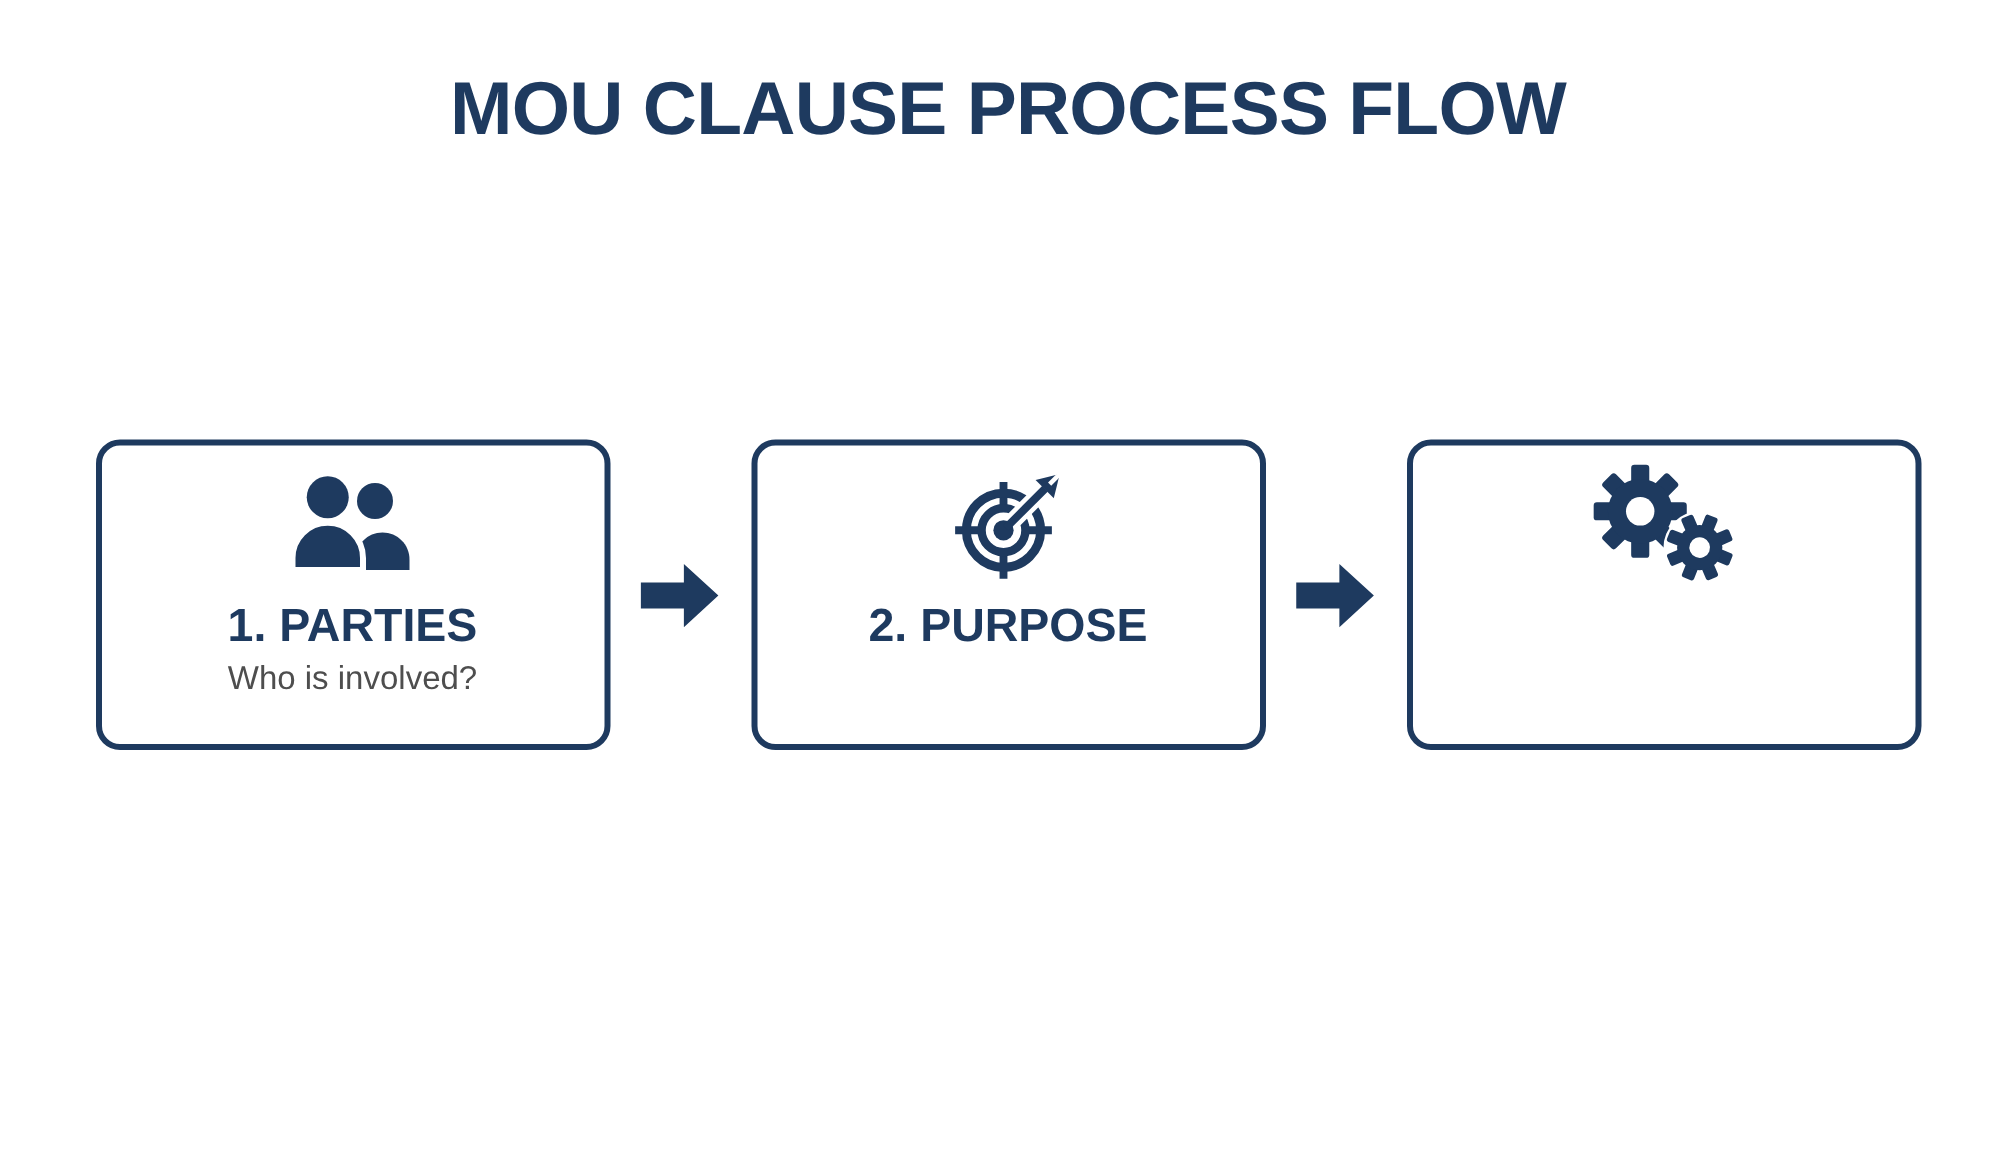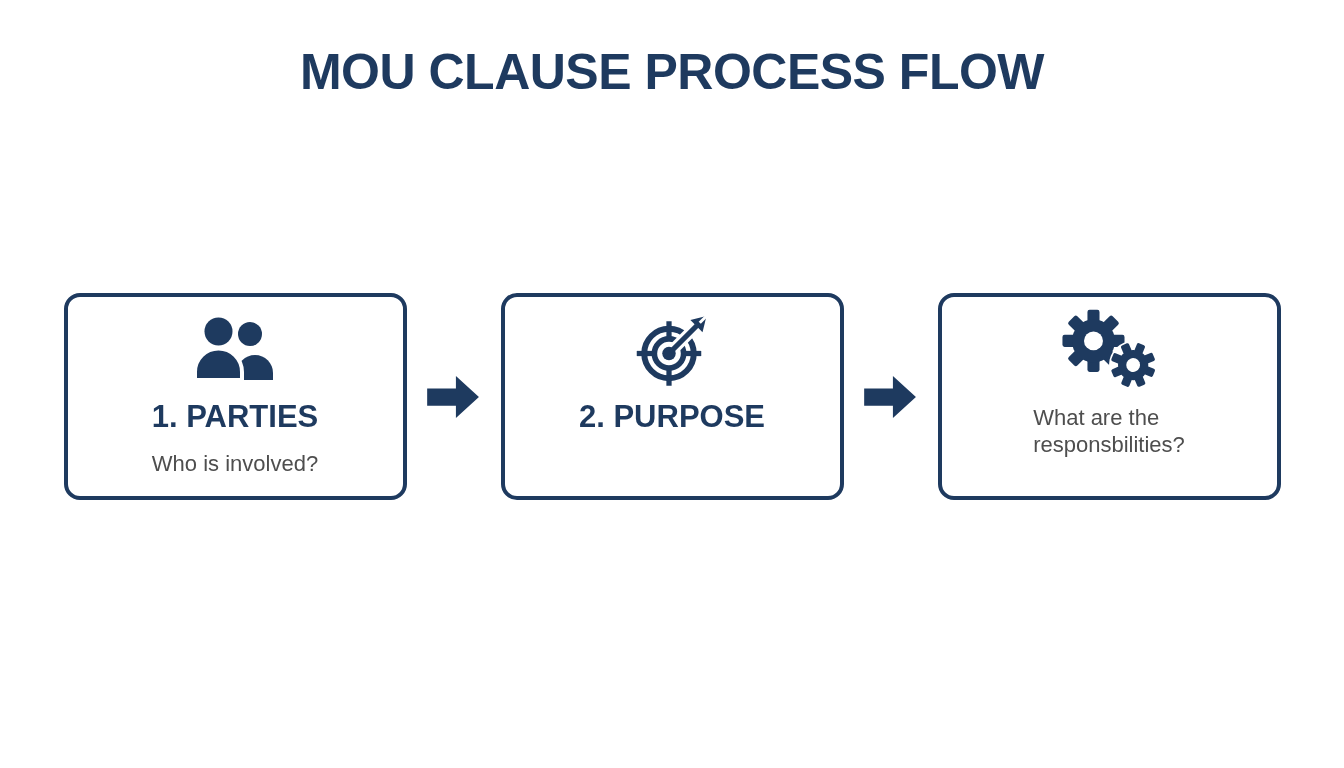--- a/index.html
+++ b/index.html
@@ -58,21 +58,21 @@
     justify-content:center;
   }
   .heading{
     margin-top:10px;
     color:var(--navy);
     font-size:31px;
     font-weight:700;
     line-height:1.15;
   }
   .subtitle{
-    margin-top:16px;
+    margin-top:4px;
     color:var(--gray);
     font-size:22px;
     line-height:1.22;
     text-align:left;
     white-space:pre-line;
   }
   .arrow{
     display:flex;
     align-items:center;
   }
@@ -166,18 +166,16 @@
               <rect x="-5" y="-26" width="10" height="11" rx="2" transform="rotate(180)"></rect>
               <rect x="-5" y="-26" width="10" height="11" rx="2" transform="rotate(225)"></rect>
               <rect x="-5" y="-26" width="10" height="11" rx="2" transform="rotate(270)"></rect>
               <rect x="-5" y="-26" width="10" height="11" rx="2" transform="rotate(315)"></rect>
               <circle r="17.5"></circle>
             </g>
             <circle r="8" fill="#ffffff"></circle>
           </g>
         </svg>
       </span>
-      <div class="subtitle">What are the
-responsbilities?</div>
     </section>
 
   </div>
 </div>
 
 </body></html>

